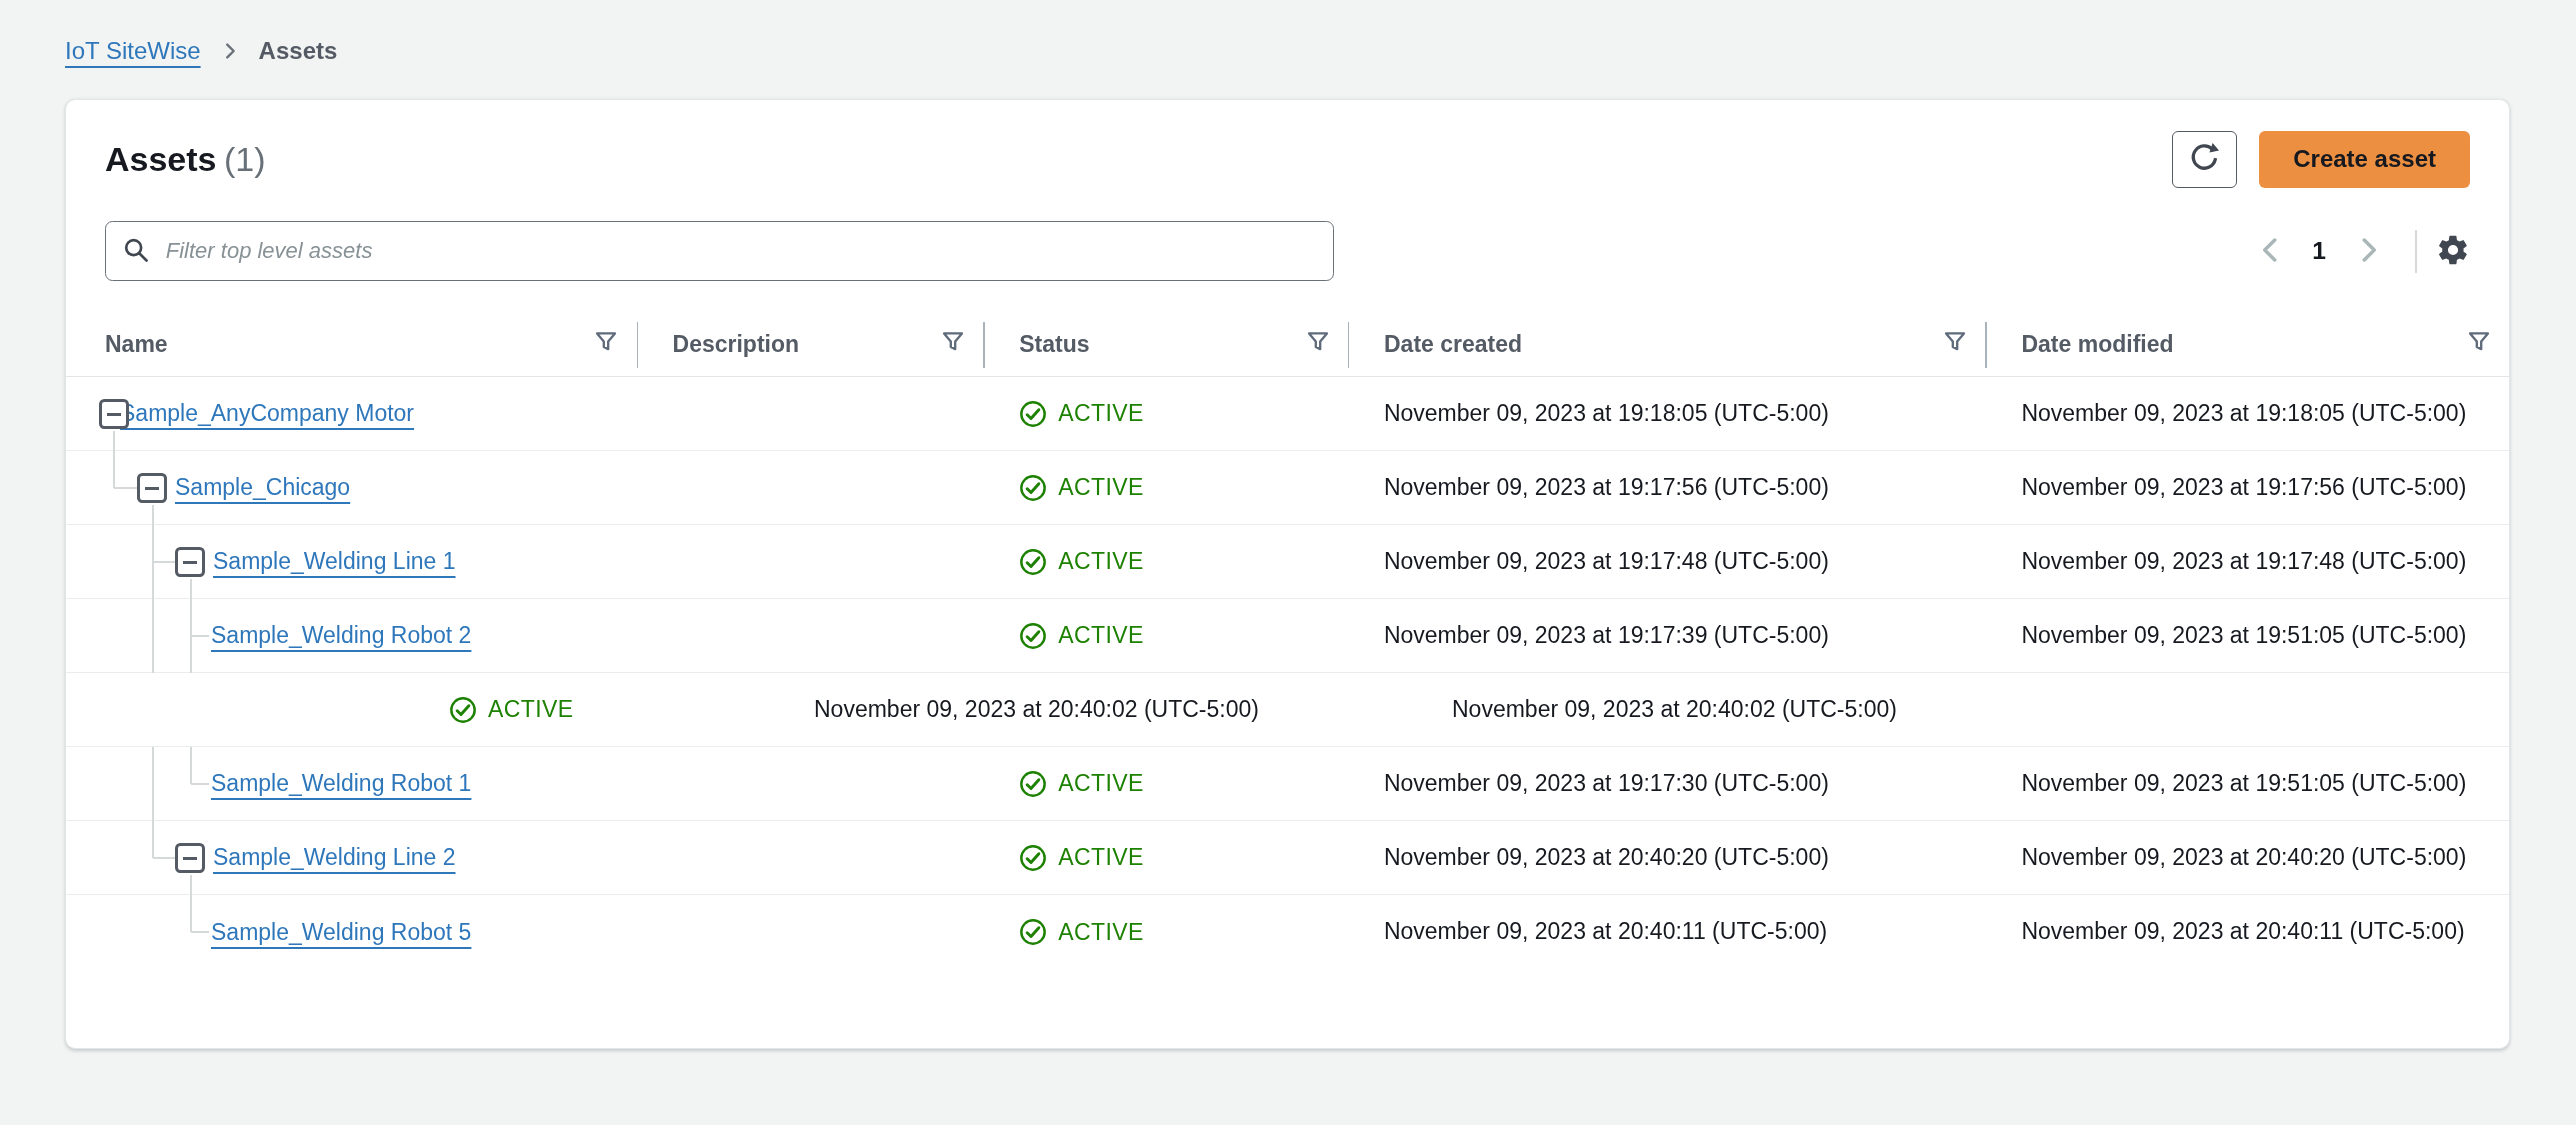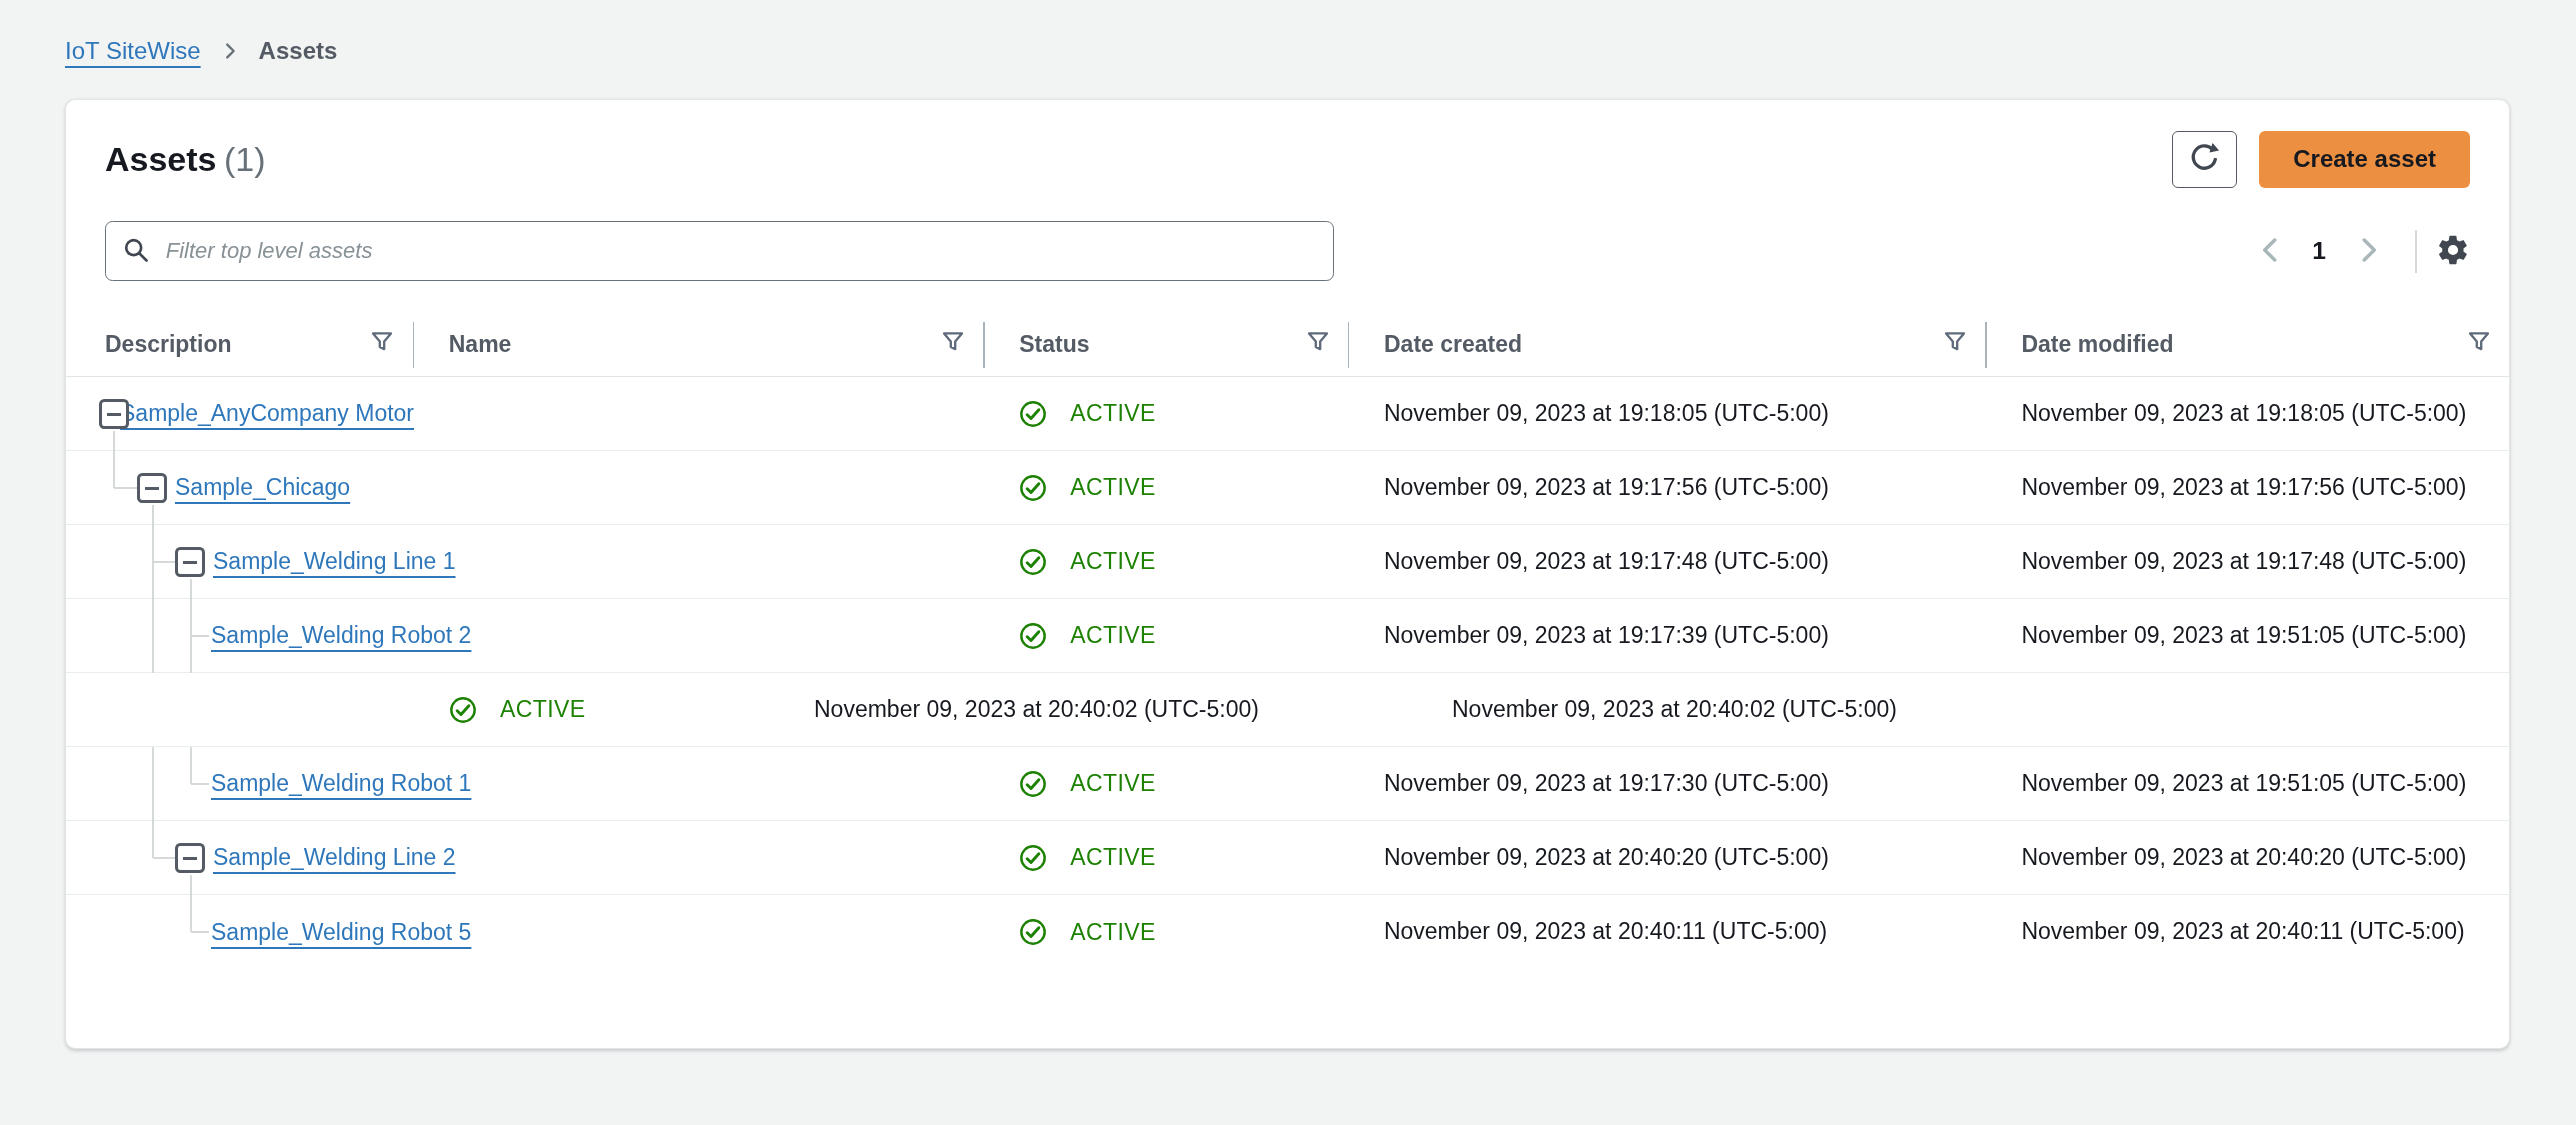--- a/index.html
+++ b/index.html
@@ -57,21 +57,21 @@
   .trow:last-child{border-bottom:none;}
   .cell{display:flex;align-items:center;padding-left:36px;font-size:23px;color:var(--ink);white-space:nowrap;overflow:hidden;}
   .cell.date{display:block;line-height:73px;padding-right:16.4px;text-overflow:ellipsis;}
   .cell.name{position:relative;padding-left:0;overflow:visible;}
   .asset-link{color:var(--link);font-size:23px;text-decoration:underline;text-underline-offset:6.7px;text-decoration-thickness:2.2px;white-space:nowrap;position:relative;z-index:2;}
   .tree-v{position:absolute;width:1.5px;background:var(--guide);}
   .tree-h{position:absolute;height:1.5px;background:var(--guide);top:36px;}
   .toggle{position:absolute;top:22px;width:30px;height:30px;border:3px solid var(--hdr-text);border-radius:5.2px;background:#fff;display:flex;align-items:center;justify-content:center;cursor:pointer;z-index:3;}
   .toggle .minus{width:13.4px;height:3px;background:var(--hdr-text);}
   .status-label{color:var(--green);letter-spacing:0.4px;}
-  .status-cell-gap{display:flex;align-items:center;gap:23px;}
+  .status-cell-gap{display:flex;align-items:center;gap:11px;}
 </style>
 </head>
 <body>
 
 <nav class="breadcrumb">
   <a href="#">IoT SiteWise</a>
   <span class="crumb-sep">
     <svg width="22" height="22" viewBox="0 0 24 24" fill="none" stroke="#687078" stroke-width="2.6" stroke-linecap="round" stroke-linejoin="round">
         <polyline points="9 5 16 12 9 19"></polyline>
       </svg>
@@ -131,28 +131,28 @@
           <svg width="34" height="34" viewBox="0 0 24 24" fill="#414750">
             <path d="M19.4 13c.04-.33.06-.66.06-1s-.02-.67-.06-1l2.1-1.65a.5.5 0 0 0 .12-.64l-2-3.46a.5.5 0 0 0-.6-.22l-2.49 1a7.3 7.3 0 0 0-1.73-1l-.38-2.65A.5.5 0 0 0 13.93 2h-4a.5.5 0 0 0-.5.42l-.38 2.65c-.62.26-1.2.6-1.73 1l-2.48-1a.5.5 0 0 0-.61.22l-2 3.46a.5.5 0 0 0 .12.64L4.45 11c-.04.33-.06.66-.06 1s.02.67.06 1l-2.1 1.65a.5.5 0 0 0-.12.64l2 3.46c.13.22.39.31.6.22l2.49-1c.53.4 1.11.74 1.73 1l.38 2.65c.04.24.25.42.5.42h4c.25 0 .46-.18.5-.42l.38-2.65a7.3 7.3 0 0 0 1.73-1l2.49 1c.22.09.47 0 .6-.22l2-3.46a.5.5 0 0 0-.12-.64L19.4 13zM12 15.6A3.6 3.6 0 1 1 12 8.4a3.6 3.6 0 0 1 0 7.2z"></path>
           </svg>
         </span>
       </button>
     </div>
   </div>
 
   <div class="table">
     <div class="thead" id="thead">
+        <div class="th" style="width: 571px;">
+          <span>Name</span>
+          <span class="funnel" style="margin-left: auto;"><svg class="funnel" width="22" height="22" viewBox="0 0 16 16" fill="none" stroke="#5f6b7a" stroke-width="1.7" stroke-linejoin="round">
+              <path d="M1.5 2.5 h13 L9.6 8.3 v5.6 l-3.2 -1.6 V8.3 Z"></path>
+            </svg></span>
+        </div>
         <div class="th" style="width: 347px;">
           <span>Description</span>
-          <span class="funnel" style="margin-left: auto;"><svg class="funnel" width="22" height="22" viewBox="0 0 16 16" fill="none" stroke="#5f6b7a" stroke-width="1.7" stroke-linejoin="round">
-              <path d="M1.5 2.5 h13 L9.6 8.3 v5.6 l-3.2 -1.6 V8.3 Z"></path>
-            </svg></span>
-        </div>
-        <div class="th" style="width: 571px;">
-          <span>Name</span>
           <span class="funnel" style="margin-left: auto;"><svg class="funnel" width="22" height="22" viewBox="0 0 16 16" fill="none" stroke="#5f6b7a" stroke-width="1.7" stroke-linejoin="round">
               <path d="M1.5 2.5 h13 L9.6 8.3 v5.6 l-3.2 -1.6 V8.3 Z"></path>
             </svg></span>
         </div>
         <div class="th" style="width: 365px;">
           <span>Status</span>
           <span class="funnel" style="margin-left: auto;"><svg class="funnel" width="22" height="22" viewBox="0 0 16 16" fill="none" stroke="#5f6b7a" stroke-width="1.7" stroke-linejoin="round">
               <path d="M1.5 2.5 h13 L9.6 8.3 v5.6 l-3.2 -1.6 V8.3 Z"></path>
             </svg></span>
         </div>

